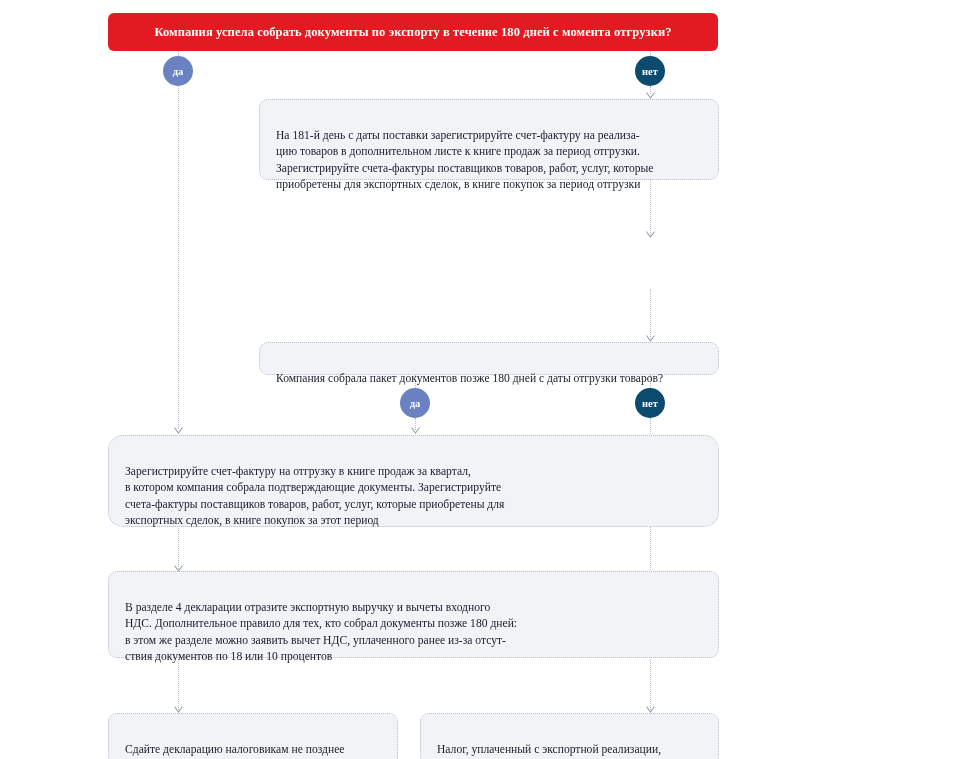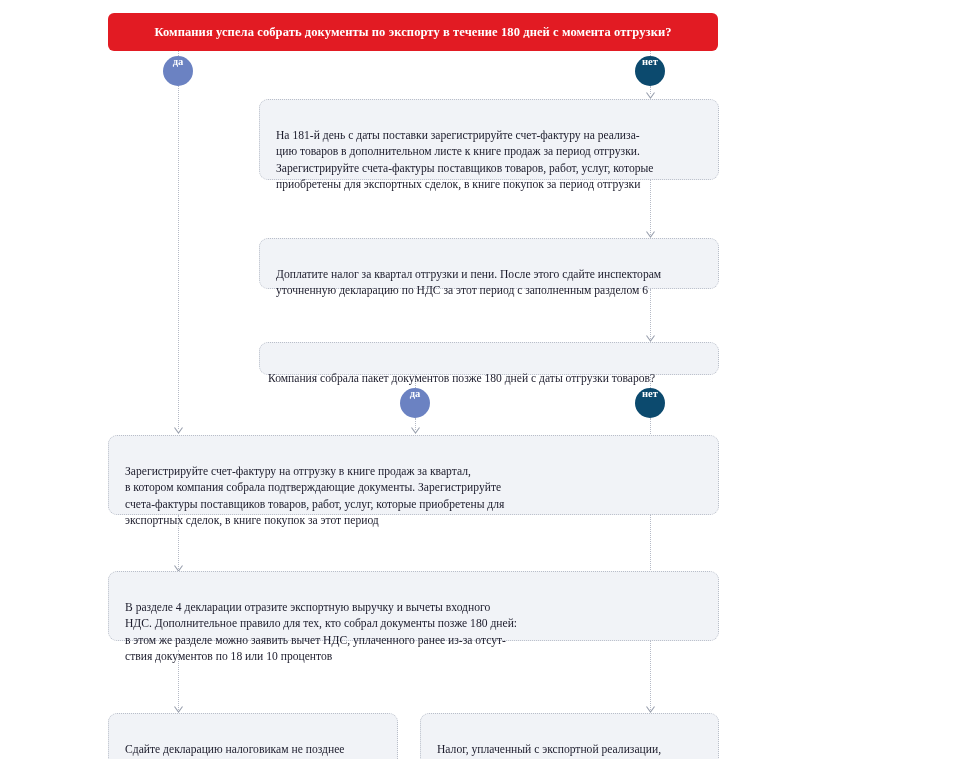--- a/index.html
+++ b/index.html
@@ -48,20 +48,21 @@
     white-space: nowrap;
   }
 
   
   .badge {
     position: absolute;
     width: 30px;
     height: 30px;
     border-radius: 50%;
     display: flex;
+    align-items: center;
     justify-content: center;
     color: #ffffff;
     font-size: 10.5px;
     font-weight: bold;
     font-family: "Liberation Serif", "DejaVu Serif", serif;
     z-index: 5;
   }
   .badge-yes { background: #6b82c2; }
   .badge-no  { background: #0c4a6e; }
 
@@ -140,33 +141,29 @@
 приобретены для экспортных сделок, в книге покупок за период отгрузки</div>
   </div>
 
   <div class="conn" style="left:650px; top:180px; height:55px;"></div>
   <div class="arrow" style="left:646px; top:231px;">
     <svg width="9" height="7" viewBox="0 0 9 7">
         <path d="M0.5 0.5 L4.5 6 L8.5 0.5" fill="none" stroke="#9aa0ae" stroke-width="1.1"></path>
       </svg>
   </div>
 
-  <div class="box" style="left:259px; top:238px; width:460px; height:51px;">
-    <div class="box-text">Доплатите налог за квартал отгрузки и пени. После этого сдайте инспекторам
-уточненную декларацию по НДС за этот период с заполненным разделом 6</div>
-  </div>
 
   <div class="conn" style="left:650px; top:289px; height:50px;"></div>
   <div class="arrow" style="left:646px; top:335px;">
     <svg width="9" height="7" viewBox="0 0 9 7">
         <path d="M0.5 0.5 L4.5 6 L8.5 0.5" fill="none" stroke="#9aa0ae" stroke-width="1.1"></path>
       </svg>
   </div>
 
-  <div class="box" style="left:259px; top:342px; width:460px; height:33px;padding-left:8px;">
+  <div class="box" style="left:259px; top:342px; width:460px; height:33px;">
     <div class="box-text">Компания собрала пакет документов позже 180 дней с даты отгрузки товаров?</div>
   </div>
 
   <div class="conn" style="left:415px; top:375px; height:13px;"></div>
   <div class="conn" style="left:650px; top:375px; height:13px;"></div>
 
   <div class="badge badge-yes" style="left:400px; top:388px;">
     <span>да</span>
   </div>
   <div class="badge badge-no" style="left:635px; top:388px;">
@@ -180,35 +177,35 @@
       </svg>
   </div>
 
   <div class="conn" style="left:650px; top:418px; height:292px;"></div>
   <div class="arrow" style="left:646px; top:706px;">
     <svg width="9" height="7" viewBox="0 0 9 7">
         <path d="M0.5 0.5 L4.5 6 L8.5 0.5" fill="none" stroke="#9aa0ae" stroke-width="1.1"></path>
       </svg>
   </div>
 
-  <div class="box" style="left:108px; top:435px; width:611px; height:80px;">
+  <div class="box" style="left:108px; top:435px; width:611px; height:92px;border-radius:15px;">
     <div class="box-text">Зарегистрируйте счет-фактуру на отгрузку в книге продаж за квартал,
 в котором компания собрала подтверждающие документы. Зарегистрируйте
 счета-фактуры поставщиков товаров, работ, услуг, которые приобретены для
 экспортных сделок, в книге покупок за этот период</div>
   </div>
 
   <div class="conn" style="left:178px; top:515px; height:54px;"></div>
   <div class="arrow" style="left:174px; top:565px;">
     <svg width="9" height="7" viewBox="0 0 9 7">
         <path d="M0.5 0.5 L4.5 6 L8.5 0.5" fill="none" stroke="#9aa0ae" stroke-width="1.1"></path>
       </svg>
   </div>
 
-  <div class="box" style="left:108px; top:571px; width:611px; height:70px;">
+  <div class="box" style="left:108px; top:571px; width:611px; height:87px;">
     <div class="box-text">В разделе 4 декларации отразите экспортную выручку и вычеты входного
 НДС. Дополнительное правило для тех, кто собрал документы позже 180 дней:
 в этом же разделе можно заявить вычет НДС, уплаченного ранее из-за отсут-
 ствия документов по 18 или 10 процентов</div>
   </div>
 
   <div class="conn" style="left:178px; top:650px; height:60px;"></div>
   <div class="arrow" style="left:174px; top:706px;">
     <svg width="9" height="7" viewBox="0 0 9 7">
         <path d="M0.5 0.5 L4.5 6 L8.5 0.5" fill="none" stroke="#9aa0ae" stroke-width="1.1"></path>

